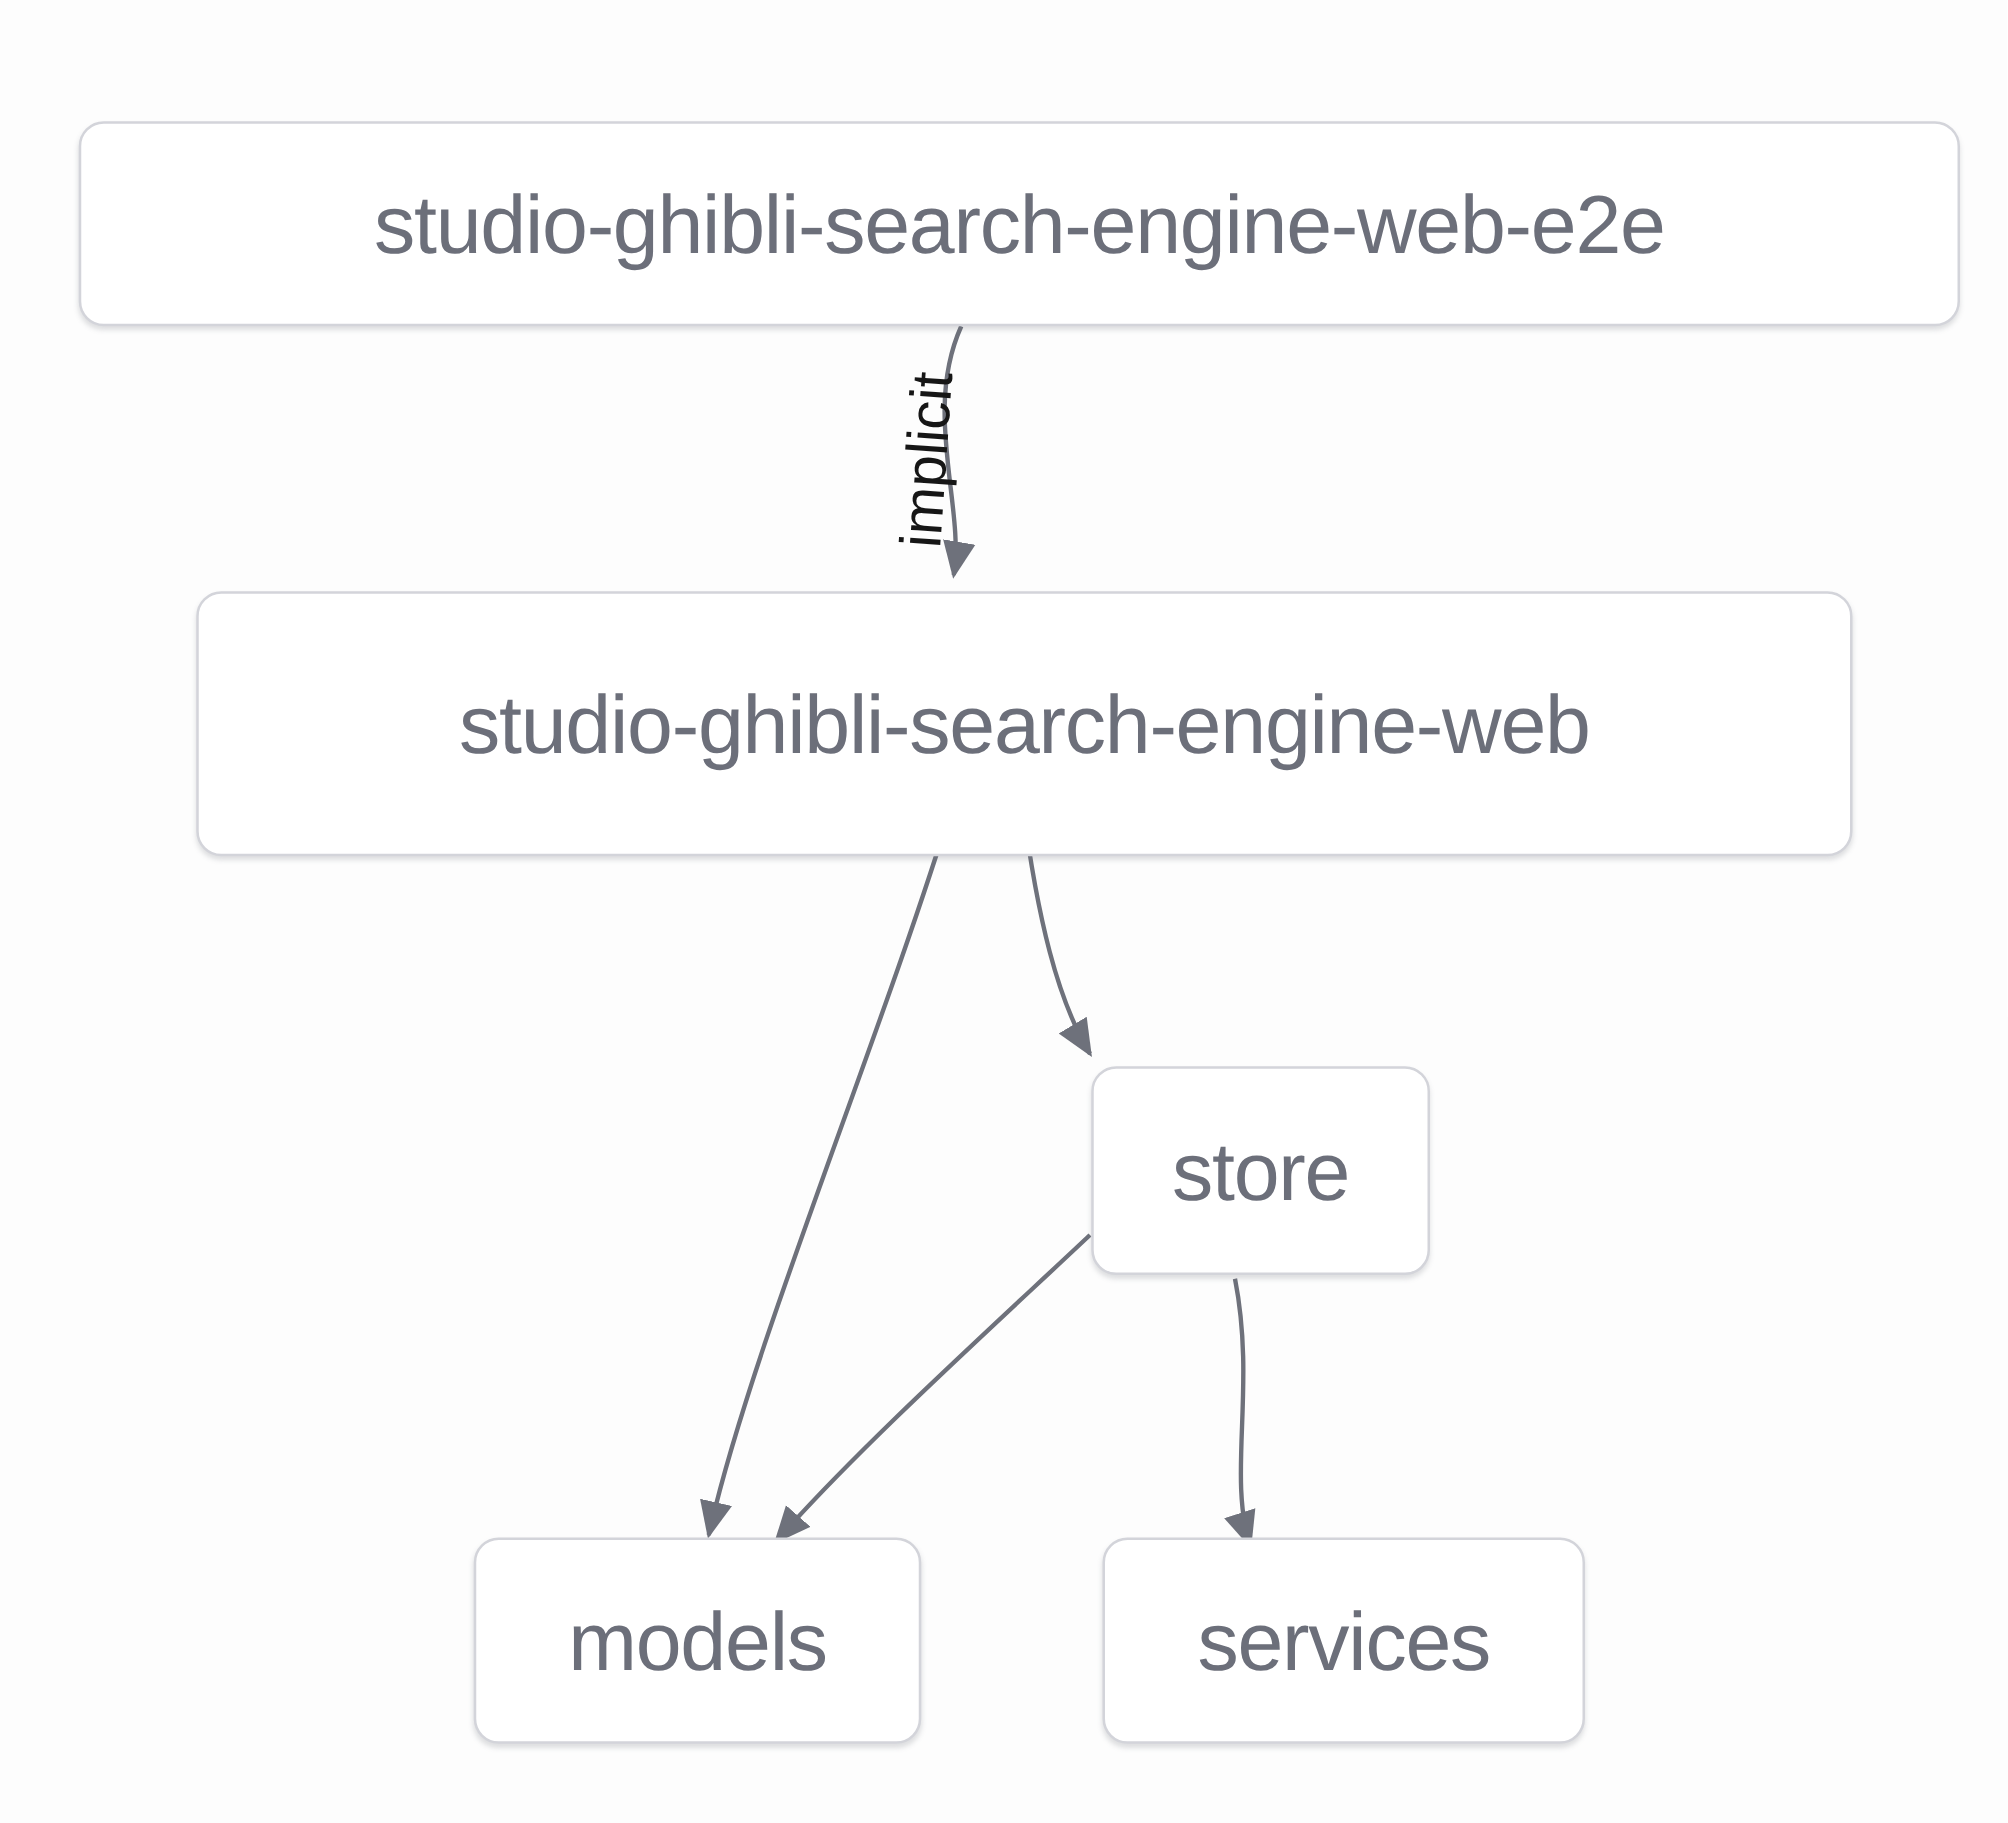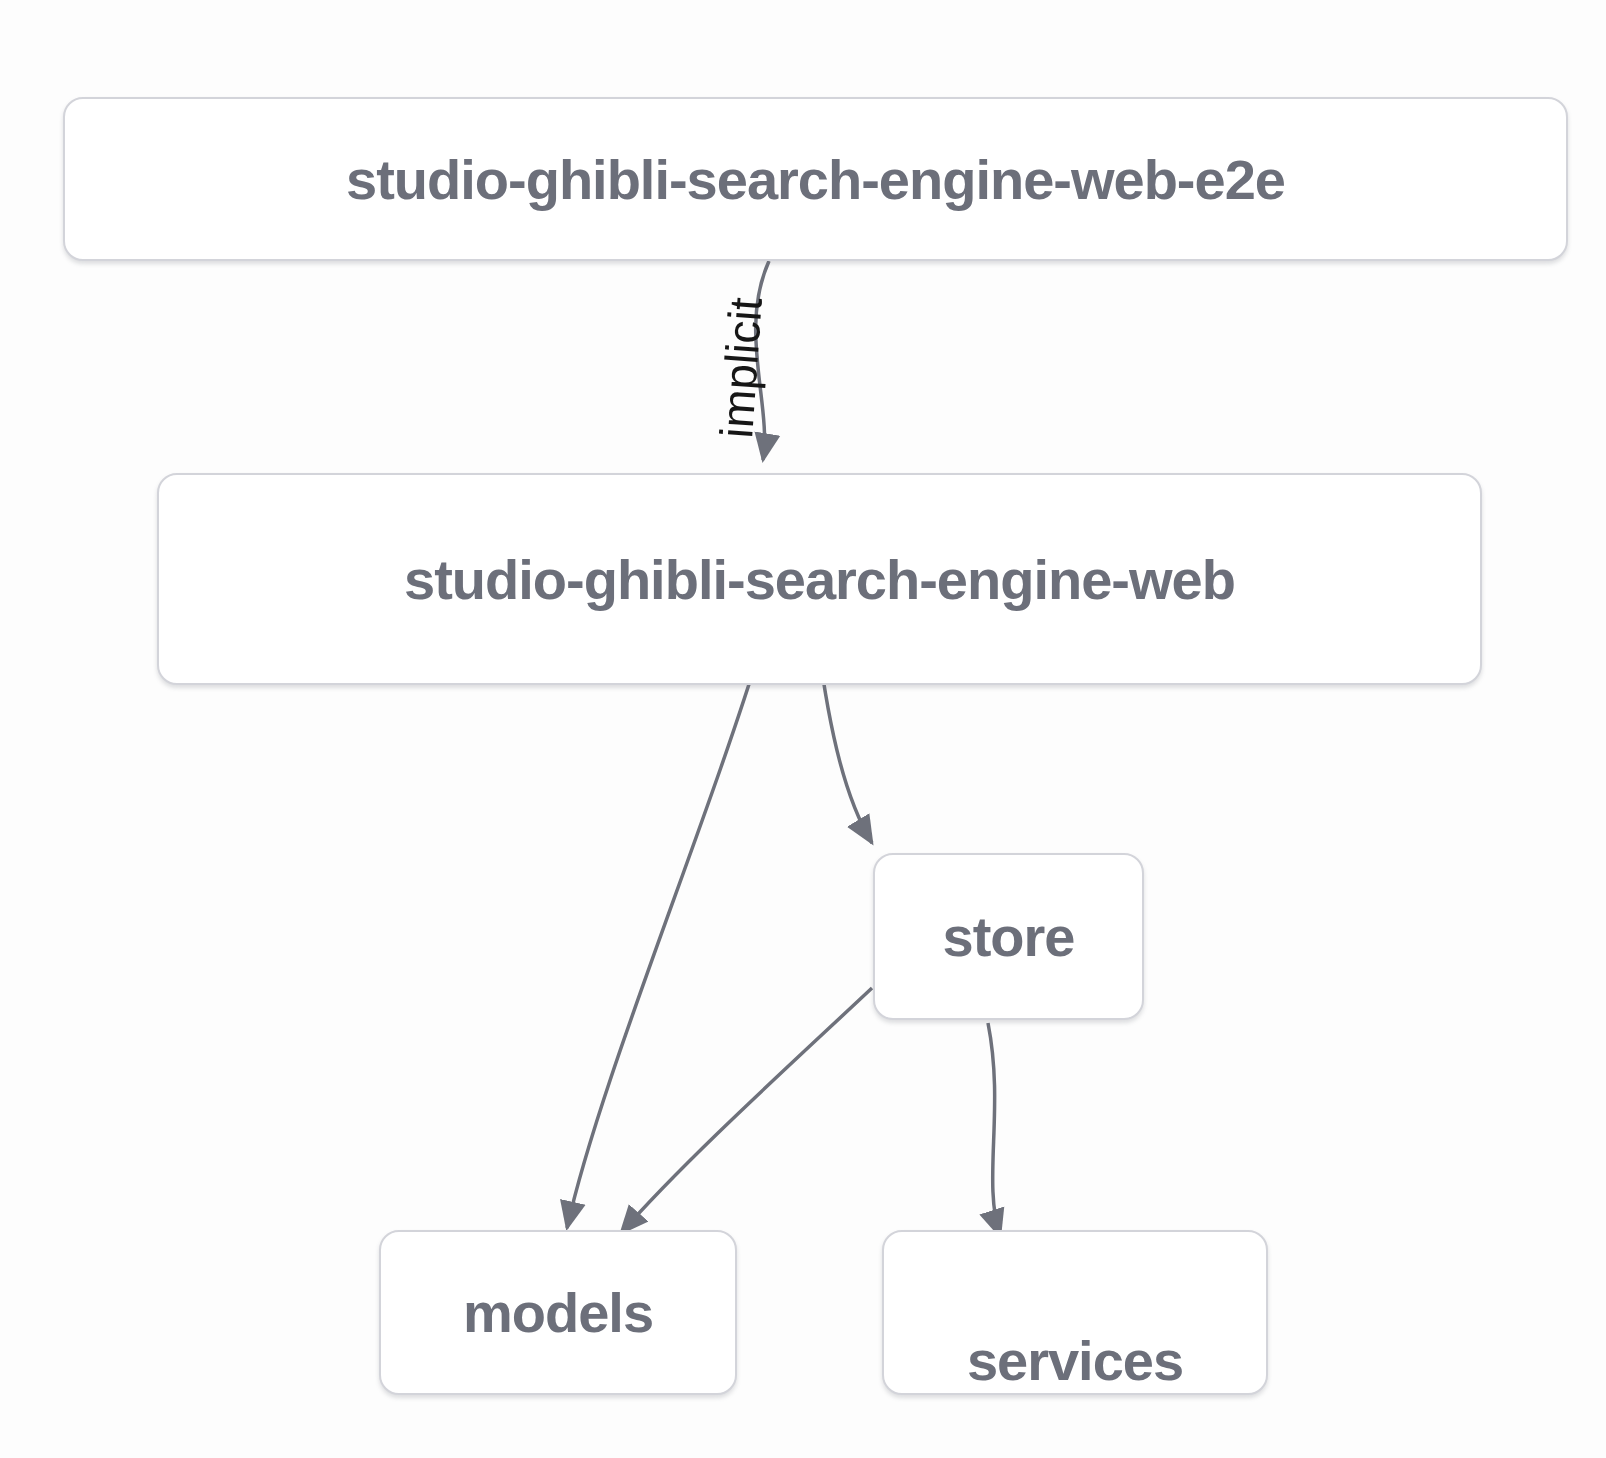--- a/index.html
+++ b/index.html
@@ -24,32 +24,32 @@
   .node {
     position: absolute;
     display: flex;
     align-items: center;
     justify-content: center;
     background: var(--node-background, #ffffff);
     border: 2px solid var(--node-border, #d3d4da);
     border-radius: 20px;
     box-shadow: 0 3px 4px rgba(110, 112, 125, 0.22);
     color: var(--node-text, #6c6f7a);
-    font-size: 56px;
-    font-weight: 700;
+    font-size: 66px;
+    font-weight: 400;
     letter-spacing: -1px;
     white-space: nowrap;
     cursor: pointer;
     box-sizing: border-box;
   }
   #node-e2e      { left: 63px;  top: 97px;   width: 1505px; height: 164px; }
   #node-web      { left: 157px; top: 473px;  width: 1325px; height: 212px; }
   #node-store    { left: 873px; top: 853px;  width: 271px;  height: 167px; }
   #node-models   { left: 379px; top: 1230px; width: 358px;  height: 165px; }
-  #node-services { left: 882px; top: 1230px; width: 386px;  height: 165px; align-items: flex-end; }
+  #node-services { left: 882px; top: 1230px; width: 386px;  height: 165px; }
   .edge-label {
     position: absolute;
     left: 671px;
     top: 344px;
     width: 140px;
     text-align: center;
     font-size: 46px;
     font-weight: 500;
     line-height: 48px;
     color: var(--edge-label-text, #161616);

